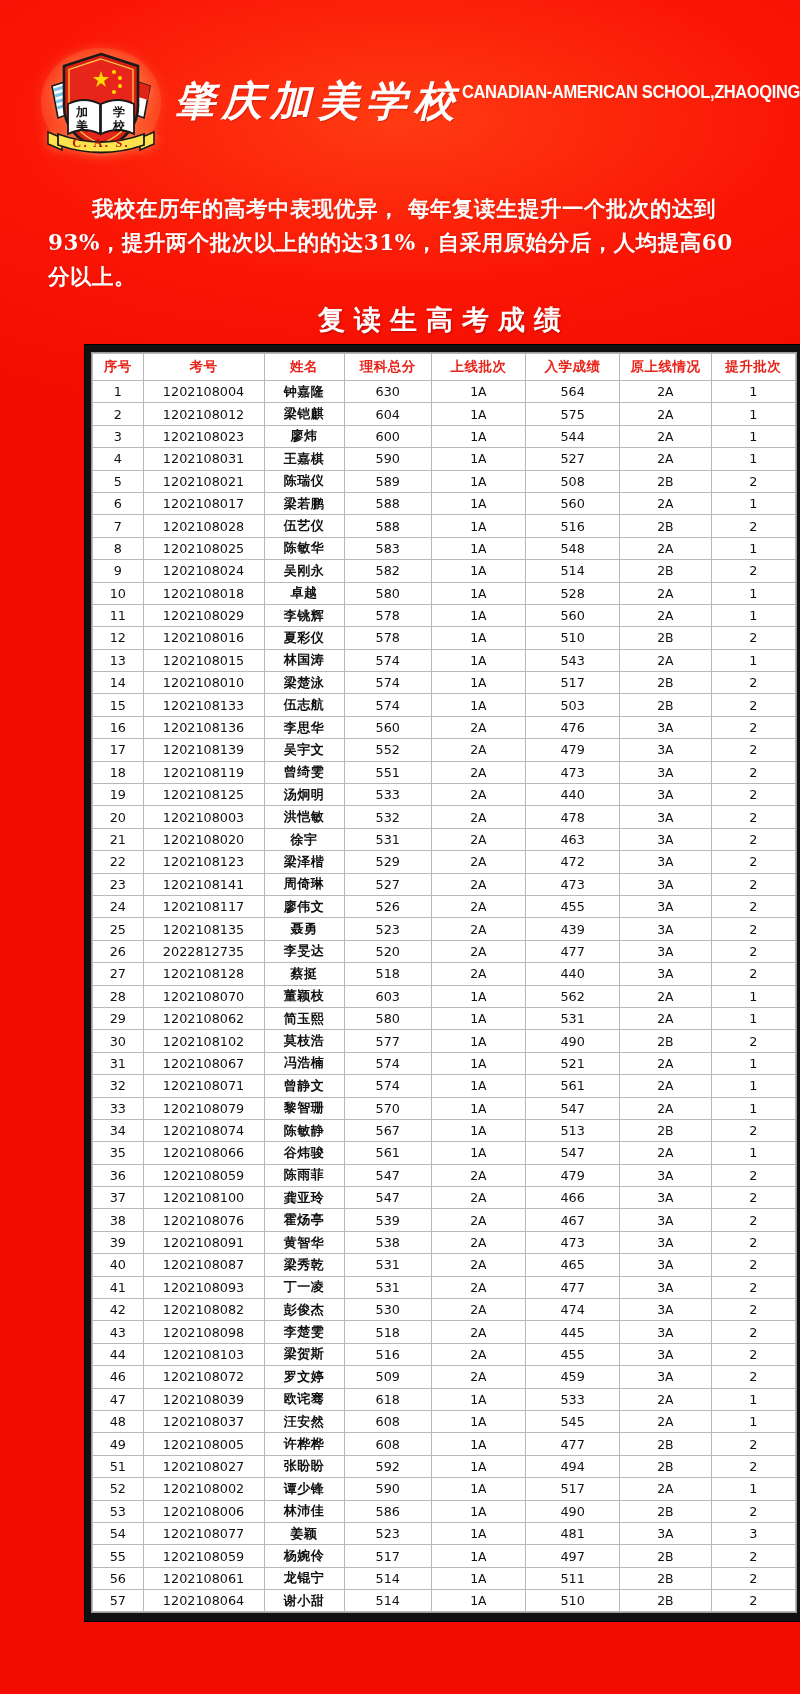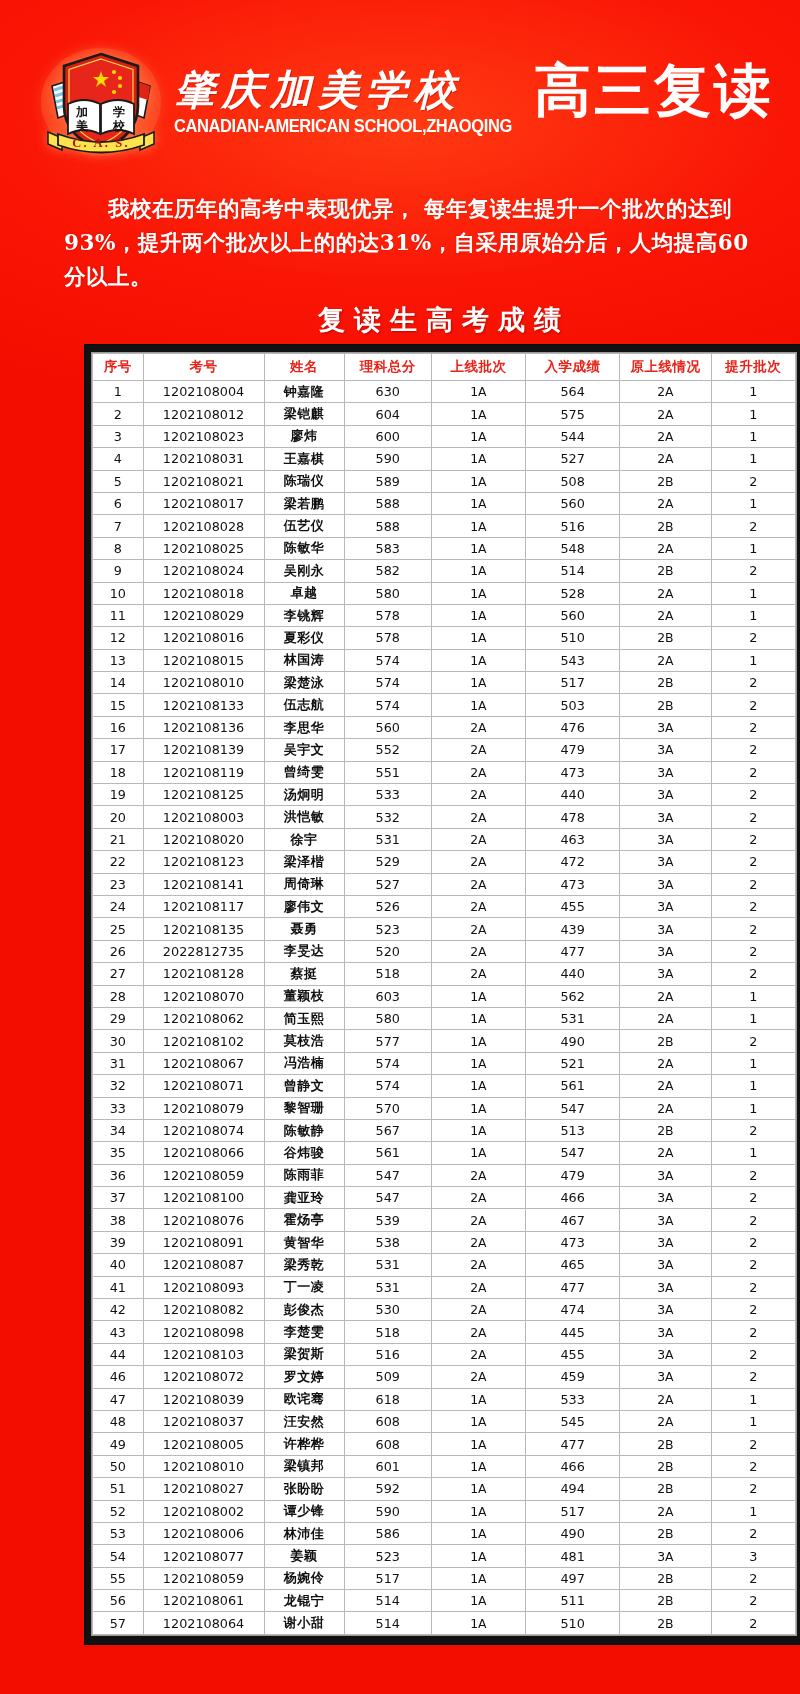--- a/index.html
+++ b/index.html
@@ -36,21 +36,21 @@
   .logo {
     position: relative;
     width: 126px; height: 112px;
     flex: 0 0 126px;
     filter: drop-shadow(0 0 6px rgba(255,180,120,0.55));
   }
   .logo svg { display: block; width: 126px; height: 112px; }
 
   .school-names {
     display: flex;
-    flex-direction: column;
+    flex-direction: row;
     justify-content: center;
     margin-left: 10px;
     flex: 0 0 auto;
   }
   .cn-name {
     font-family: "DejaVu Serif", "Liberation Serif", serif;
     font-weight: bold;
     font-size: 41px;
     color: #ffffff;
     letter-spacing: 7px;
@@ -80,21 +80,21 @@
     margin-left: 22px;
     white-space: nowrap;
     align-self: flex-start;
     margin-top: 18px;
     text-align: center;
   }
 
   
   .intro {
     position: absolute;
-    left: 64px; top: 192px;
+    left: 48px; top: 192px;
     width: 700px;
     font-family: "DejaVu Serif", "Liberation Serif", serif;
     font-weight: bold;
     font-size: 21.5px;
     line-height: 34px;
     color: #ffffff;
     text-indent: 44px;
     letter-spacing: 0.5px;
     text-shadow: 0 0 2px rgba(150,10,0,0.3);
   }
@@ -742,30 +742,20 @@
               <td class="num-cell">49</td>
               <td class="num-cell">1202108005</td>
               <td class="name-cell">许桦桦</td>
               <td class="num-cell">608</td>
               <td class="batch-cell">1A</td>
               <td class="num-cell">477</td>
               <td class="batch-cell">2B</td>
               <td class="num-cell">2</td>
             </tr>
             <tr>
-              <td class="num-cell">50</td>
-              <td class="num-cell">1202108010</td>
-              <td class="name-cell">梁镇邦</td>
-              <td class="num-cell">601</td>
-              <td class="batch-cell">1A</td>
-              <td class="num-cell">466</td>
-              <td class="batch-cell">2B</td>
-              <td class="num-cell">2</td>
-            </tr>
-            <tr>
               <td class="num-cell">51</td>
               <td class="num-cell">1202108027</td>
               <td class="name-cell">张盼盼</td>
               <td class="num-cell">592</td>
               <td class="batch-cell">1A</td>
               <td class="num-cell">494</td>
               <td class="batch-cell">2B</td>
               <td class="num-cell">2</td>
             </tr>
             <tr>

